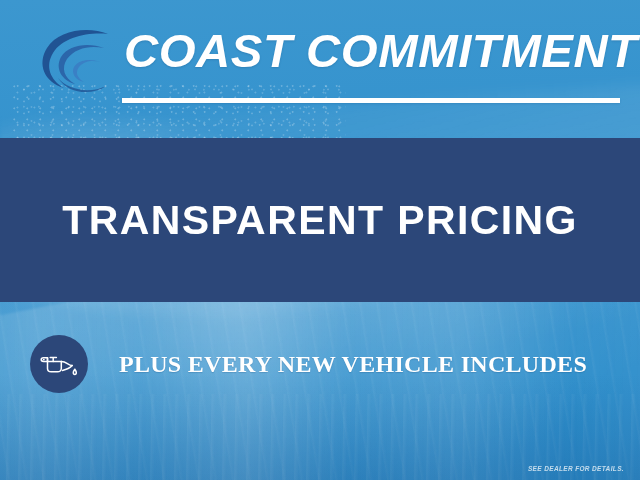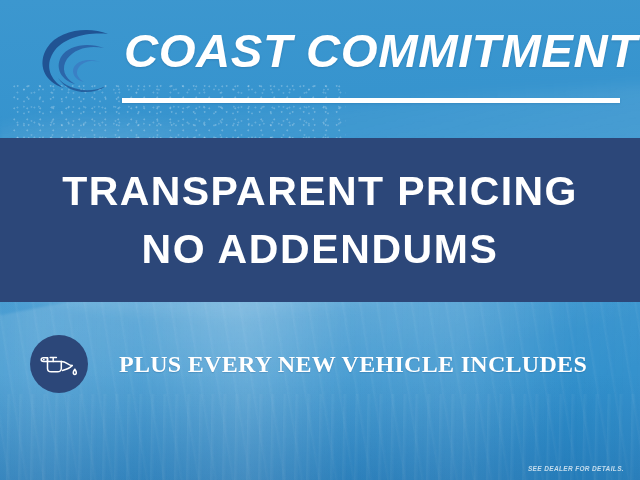--- a/index.html
+++ b/index.html
@@ -266,21 +266,20 @@
         <path d="M66 38 C56 34 44 36 40 43 C37 49 41 56 50 58 C43 54 41 48 45 43 C50 37 58 36 66 38 Z" fill="#3a7ec4" opacity="0.95"></path>
         <path d="M24 54 C34 66 56 70 72 62 C58 72 34 70 24 54 Z" fill="#1f4f8f" opacity="0.75"></path>
       </svg>
     </div>
     <div class="header-title">COAST COMMITMENT</div>
     <div class="header-rule"></div>
   </div>
 
   <div class="headline-band">
     <div class="headline-line line-1">TRANSPARENT PRICING</div>
-    <div class="headline-line line-2">NO ADDENDUMS</div>
   </div>
 
   <div class="offer-row">
     <div class="offer-badge">
       <svg width="40" height="30" viewBox="0 0 40 30" xmlns="http://www.w3.org/2000/svg" aria-hidden="true">
         <g fill="none" stroke="#ffffff" stroke-width="1.5" stroke-linecap="round" stroke-linejoin="round">
           <path d="M4.5 12.5 C3 12.5 2.2 11.6 2.2 10.6 C2.2 9.6 3 8.8 4.5 8.8 L8.5 8.8 L8.5 12.5 Z"></path>
           <circle cx="4.8" cy="10.6" r="0.9" fill="#ffffff" stroke="none"></circle>
           <path d="M8.5 8.8 L8.5 19.5 C8.5 21.4 10.1 22.8 12.2 22.8 L18.6 22.8 C20.6 22.8 22.3 21.4 22.3 19.5 L22.3 12.5"></path>
           <path d="M14.2 8.8 L14.2 12.5"></path>

